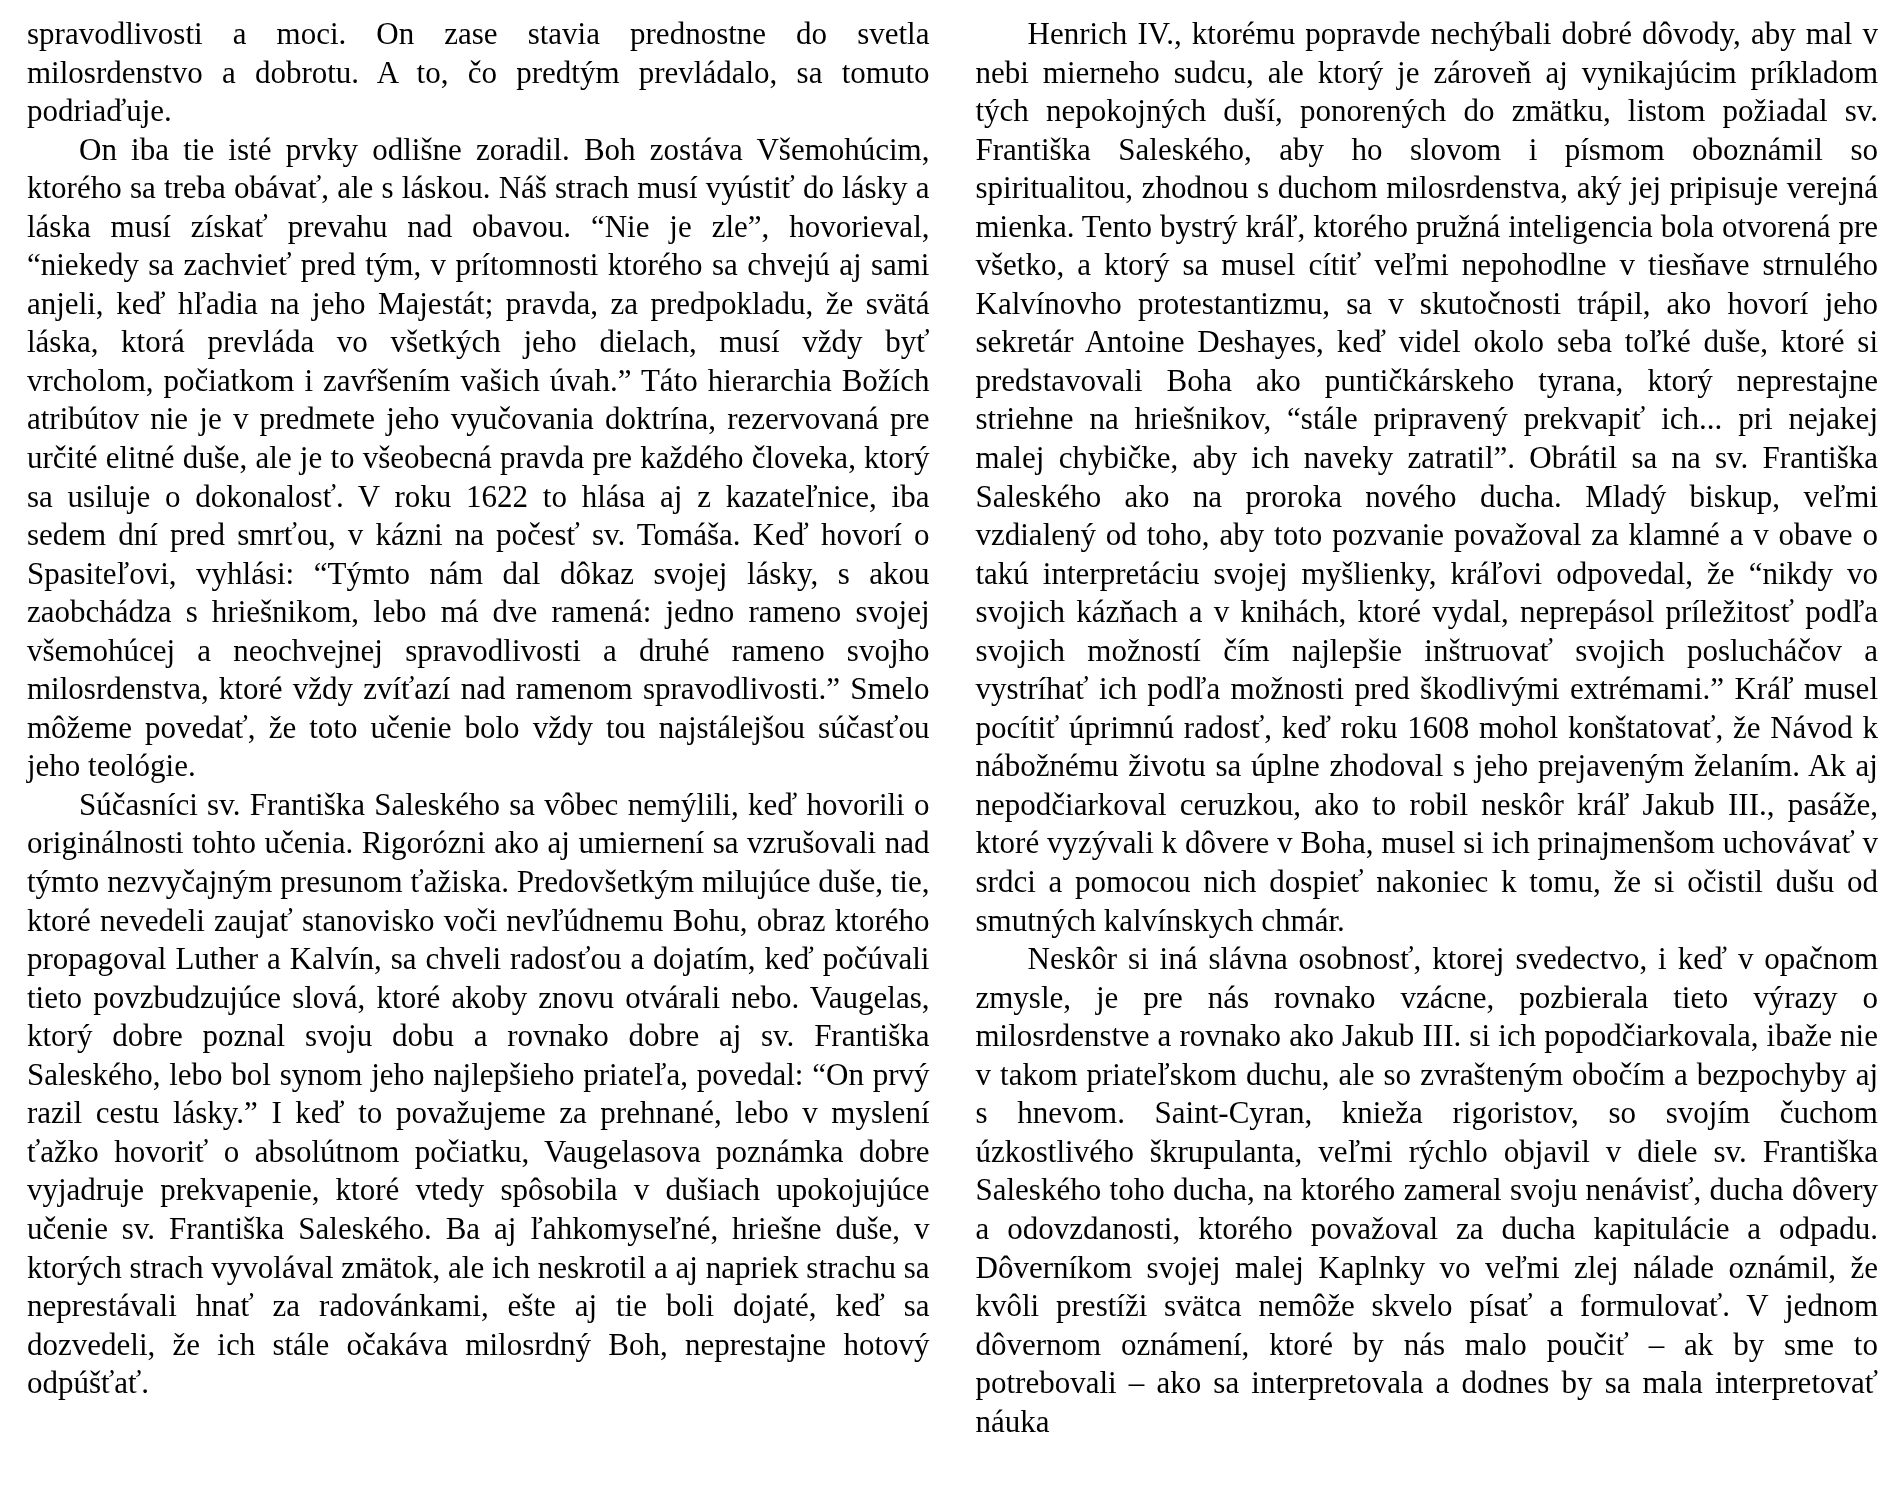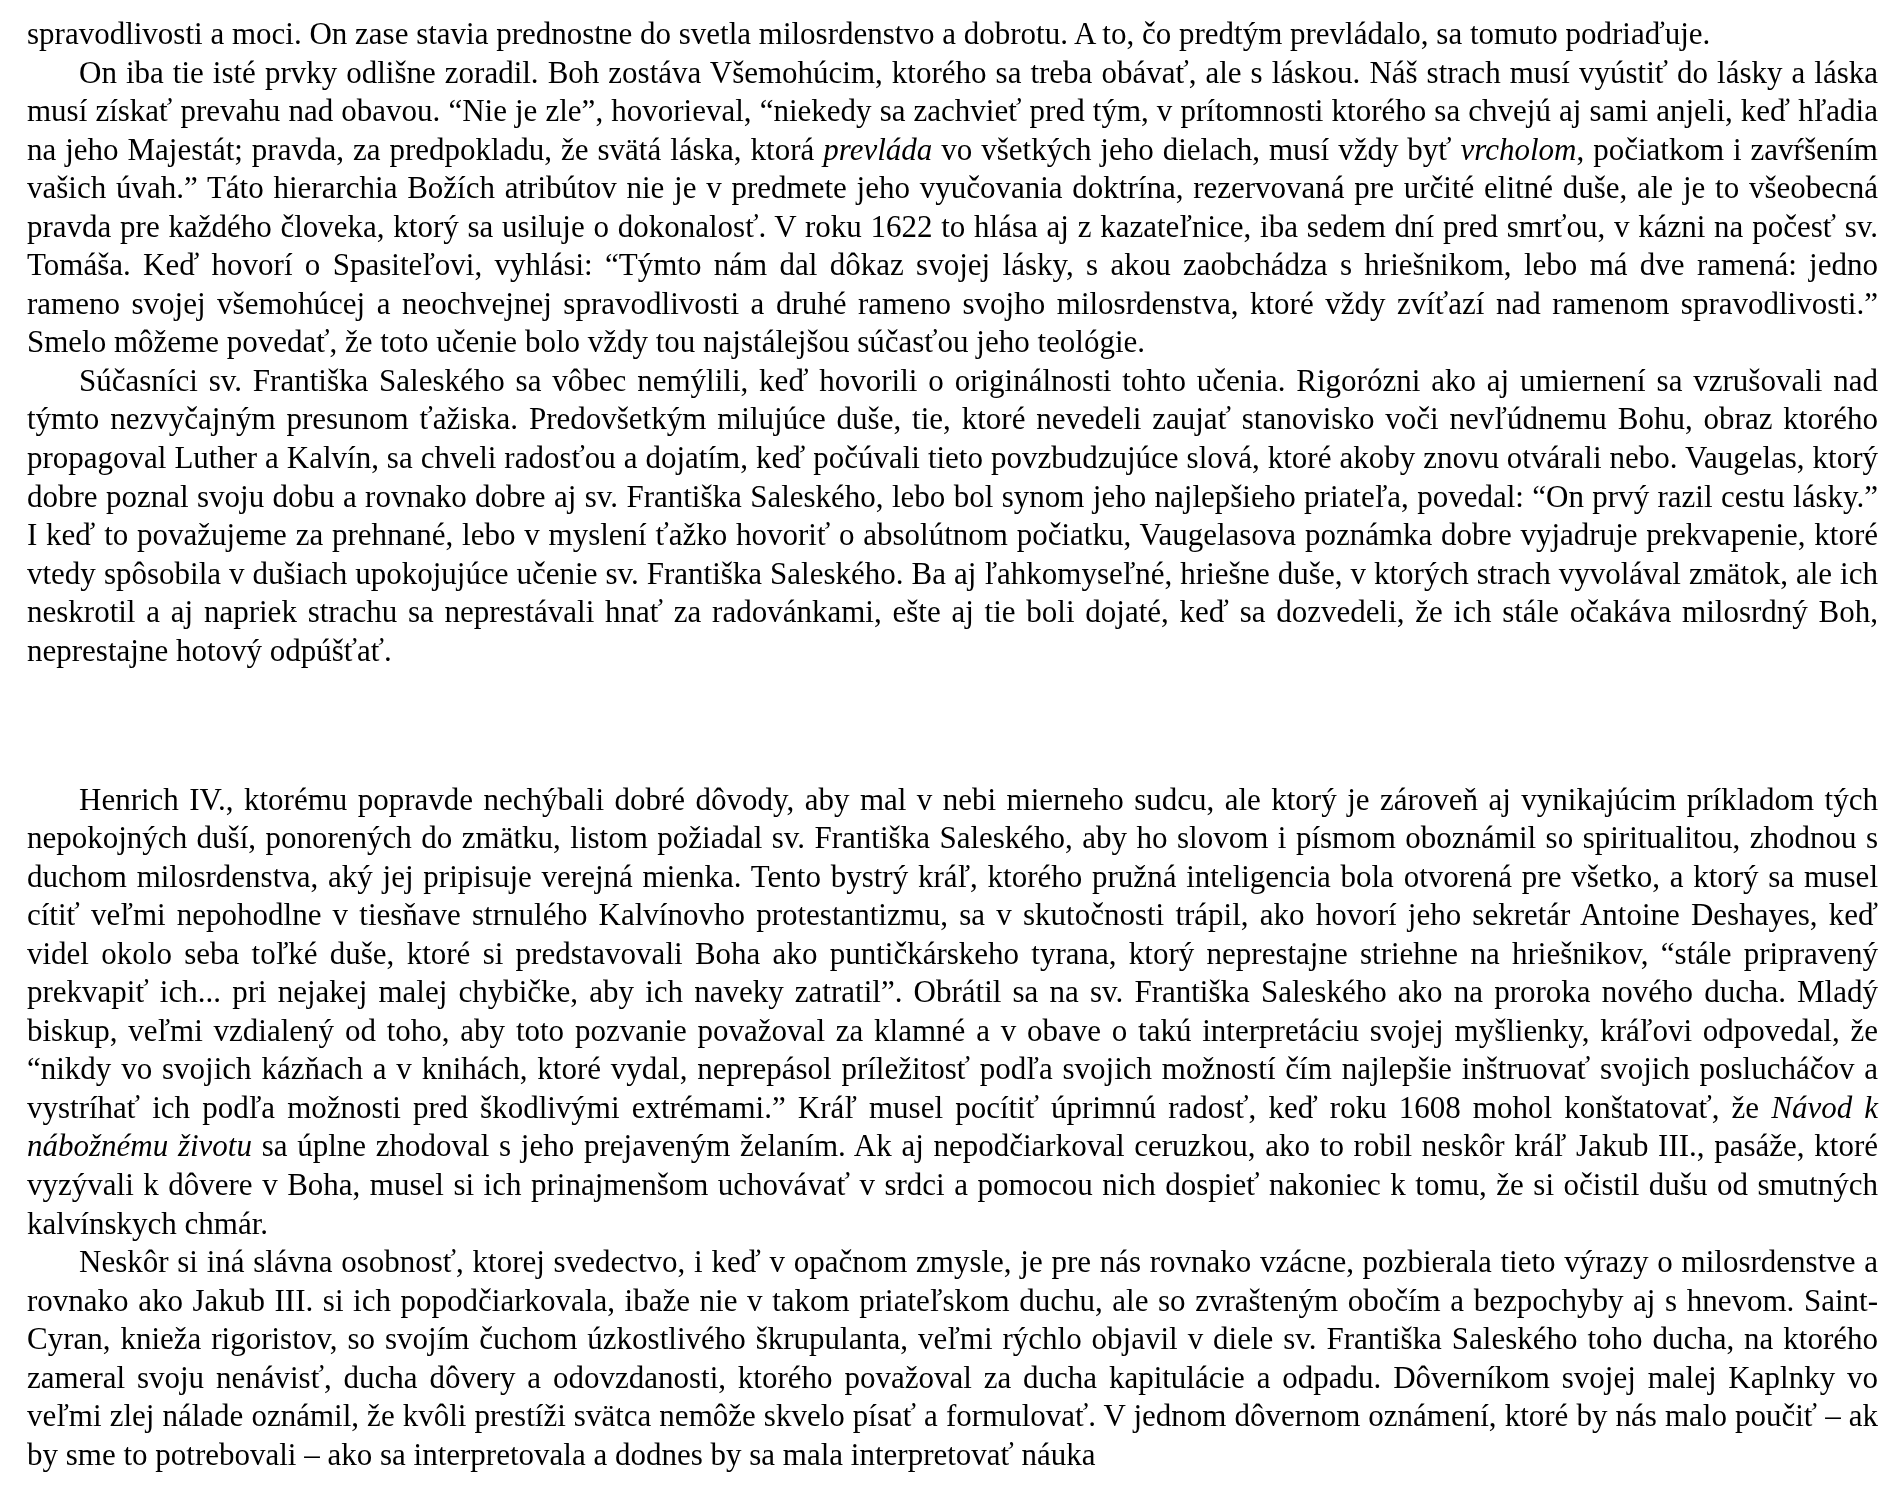--- a/index.html
+++ b/index.html
@@ -14,36 +14,34 @@
     box-sizing: border-box;
     background: #ffffff;
     color: #000000;
     padding: 15px 16px 0 27px;
     display: flex;
     gap: 46px;
     overflow: hidden;
     font-family: "Liberation Serif", "DejaVu Serif", serif;
     font-size: 31px;
     line-height: 38.55px;
-    flex-direction: column;
   }
   .column {
     flex: 1 1 0;
     text-align: justify;
   }
   .para {
     margin: 0;
     padding: 0;
     text-align: justify;
   }
   .para.indent {
     text-indent: 52px;
   }
   .it {
-    font-style: italic;
   }
 </style>
 </head>
 <body>
 
 <div class="page">
 
   <div class="column">
     <p class="para"><span>spravodlivosti a moci. On zase stavia prednostne do svetla milosrdenstvo a dobrotu. A to, čo predtým prevládalo, sa tomuto podriaďuje.</span></p>
 

